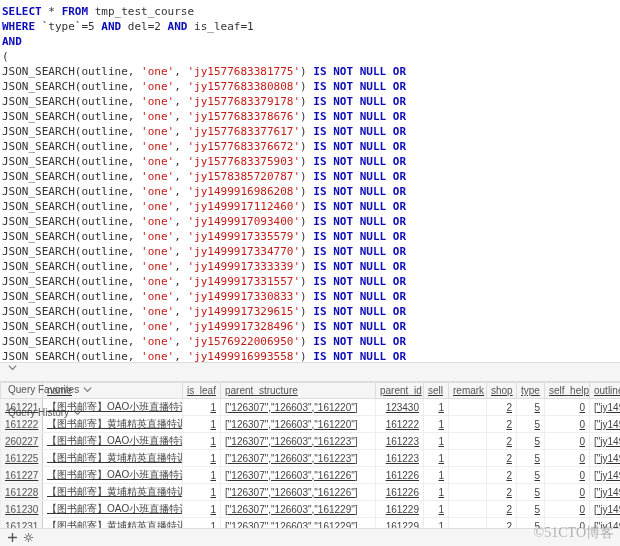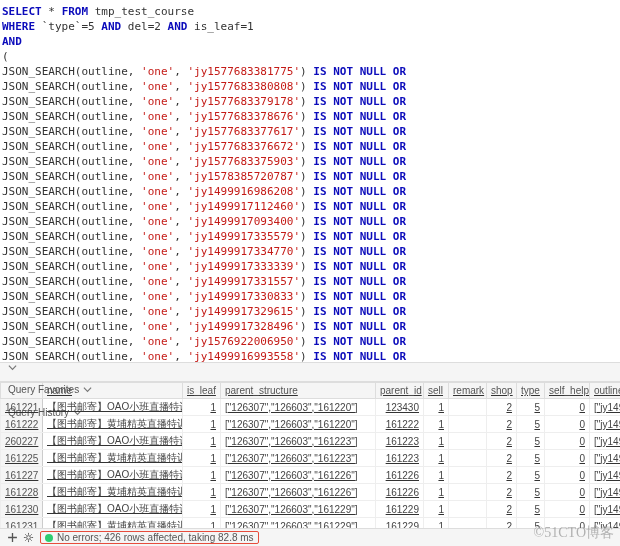--- a/index.html
+++ b/index.html
@@ -232,19 +232,15 @@
     <svg viewBox="0 0 10 10">
         <path d="M5 1 V9 M1 5 H9" stroke="#555" stroke-width="1.2" fill="none"></path>
       </svg>
   </span>
   <span class="sb-btn">
     <svg viewBox="0 0 12 12">
         <circle cx="6" cy="6" r="2" fill="none" stroke="#555" stroke-width="1"></circle>
         <path d="M6 1 V3 M6 9 V11 M1 6 H3 M9 6 H11 M2.5 2.5 L4 4 M8 8 L9.5 9.5 M9.5 2.5 L8 4 M4 8 L2.5 9.5" stroke="#555" stroke-width="1"></path>
       </svg>
   </span>
-  <span class="status-highlight">
-    <span class="green-dot"></span>
-    <span>No errors; 426 rows affected, taking 82.8 ms</span>
-  </span>
 </div>
 
 <div class="watermark">©51CTO博客</div>
 
 </body></html>

